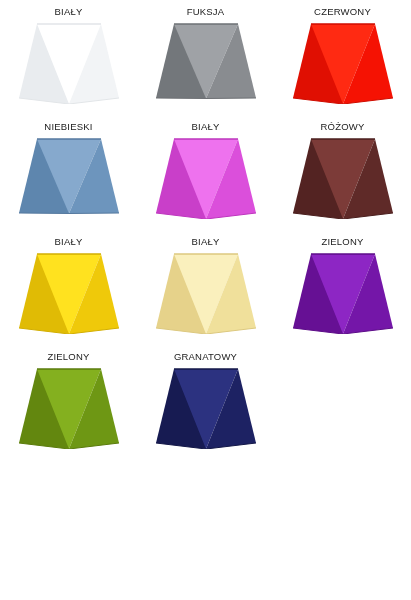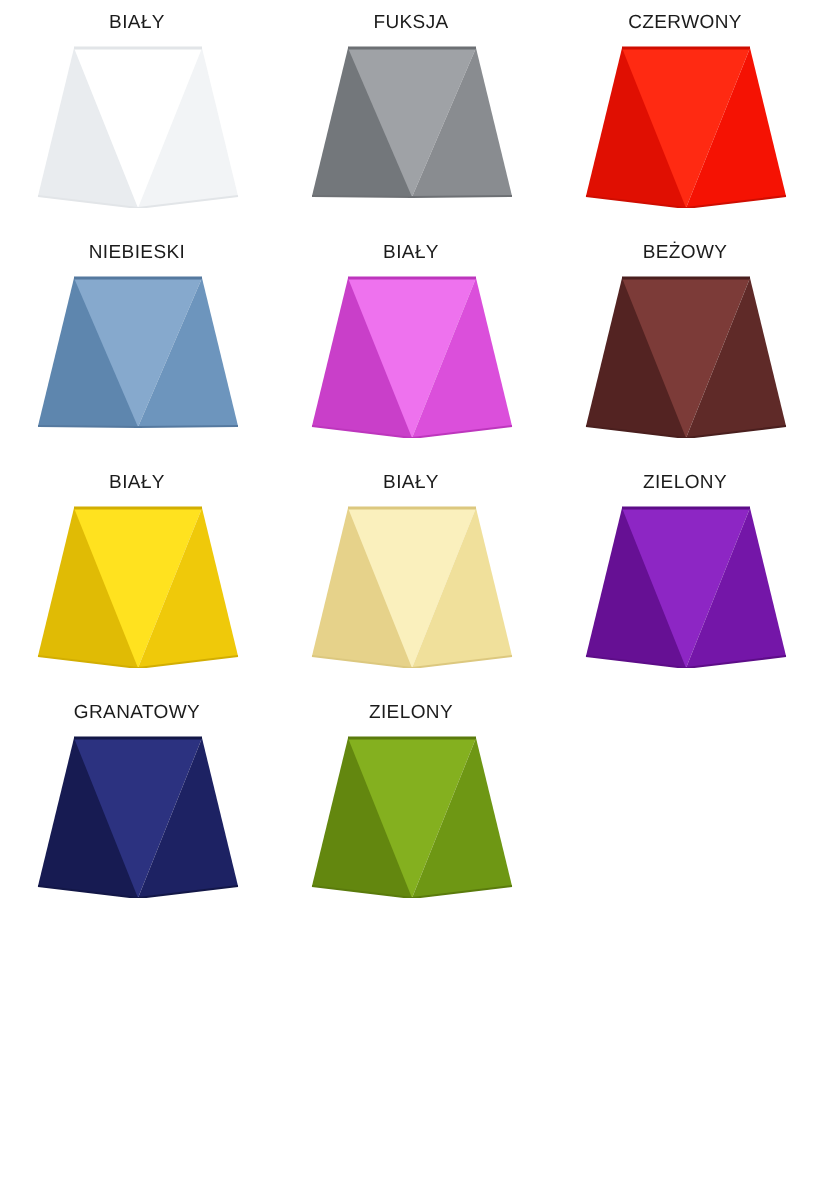--- a/index.html
+++ b/index.html
@@ -103,21 +103,21 @@
         <svg width="104" height="82" viewBox="0 0 104 82">
           <polygon points="20,2 52,14 52,82 2,76" fill="#c93fc9"></polygon>
           <polygon points="20,2 84,2 52,82" fill="#ee72ee"></polygon>
           <polygon points="84,2 102,76 52,82" fill="#db4fdb"></polygon>
           <line x1="20" y1="2" x2="84" y2="2" stroke="#bd36bd" stroke-width="1.4"></line>
           <polyline points="2,76 52,82 102,76" fill="none" stroke="#bd36bd" stroke-width="1"></polyline>
         </svg>
       </div>
     </div>
     <div class="cell">
-      <div class="label">BEŻOWY</div>
+      <div class="label">RÓŻOWY</div>
       <div class="shade-wrap">
         <svg width="104" height="82" viewBox="0 0 104 82">
           <polygon points="20,2 52,14 52,82 2,76" fill="#532322"></polygon>
           <polygon points="20,2 84,2 52,82" fill="#7c3b38"></polygon>
           <polygon points="84,2 102,76 52,82" fill="#5f2a28"></polygon>
           <line x1="20" y1="2" x2="84" y2="2" stroke="#4a1f1e" stroke-width="1.4"></line>
           <polyline points="2,76 52,82 102,76" fill="none" stroke="#4a1f1e" stroke-width="1"></polyline>
         </svg>
       </div>
     </div>
@@ -150,37 +150,37 @@
       <div class="shade-wrap">
         <svg width="104" height="82" viewBox="0 0 104 82">
           <polygon points="20,2 52,14 52,82 2,76" fill="#661094"></polygon>
           <polygon points="20,2 84,2 52,82" fill="#8d26c4"></polygon>
           <polygon points="84,2 102,76 52,82" fill="#7416a8"></polygon>
           <line x1="20" y1="2" x2="84" y2="2" stroke="#5d0d88" stroke-width="1.4"></line>
           <polyline points="2,76 52,82 102,76" fill="none" stroke="#5d0d88" stroke-width="1"></polyline>
         </svg>
       </div>
     </div>
+    <div class="cell tall">
+      <div class="label">ZIELONY</div>
+      <div class="shade-wrap">
+        <svg width="104" height="82" viewBox="0 0 104 82">
+          <polygon points="20,2 52,14 52,82 2,76" fill="#63870f"></polygon>
+          <polygon points="20,2 84,2 52,82" fill="#84b01f"></polygon>
+          <polygon points="84,2 102,76 52,82" fill="#6e9714"></polygon>
+          <line x1="20" y1="2" x2="84" y2="2" stroke="#5a7b0c" stroke-width="1.4"></line>
+          <polyline points="2,76 52,82 102,76" fill="none" stroke="#5a7b0c" stroke-width="1"></polyline>
+        </svg>
+      </div>
+    </div>
     <div class="cell">
       <div class="label">GRANATOWY</div>
       <div class="shade-wrap">
         <svg width="104" height="82" viewBox="0 0 104 82">
           <polygon points="20,2 52,14 52,82 2,76" fill="#171b52"></polygon>
           <polygon points="20,2 84,2 52,82" fill="#2c3280"></polygon>
           <polygon points="84,2 102,76 52,82" fill="#1d2263"></polygon>
           <line x1="20" y1="2" x2="84" y2="2" stroke="#131747" stroke-width="1.4"></line>
           <polyline points="2,76 52,82 102,76" fill="none" stroke="#131747" stroke-width="1"></polyline>
         </svg>
       </div>
     </div>
-    <div class="cell tall">
-      <div class="label">ZIELONY</div>
-      <div class="shade-wrap">
-        <svg width="104" height="82" viewBox="0 0 104 82">
-          <polygon points="20,2 52,14 52,82 2,76" fill="#63870f"></polygon>
-          <polygon points="20,2 84,2 52,82" fill="#84b01f"></polygon>
-          <polygon points="84,2 102,76 52,82" fill="#6e9714"></polygon>
-          <line x1="20" y1="2" x2="84" y2="2" stroke="#5a7b0c" stroke-width="1.4"></line>
-          <polyline points="2,76 52,82 102,76" fill="none" stroke="#5a7b0c" stroke-width="1"></polyline>
-        </svg>
-      </div>
-    </div>
   </div>
 
 </body></html>

